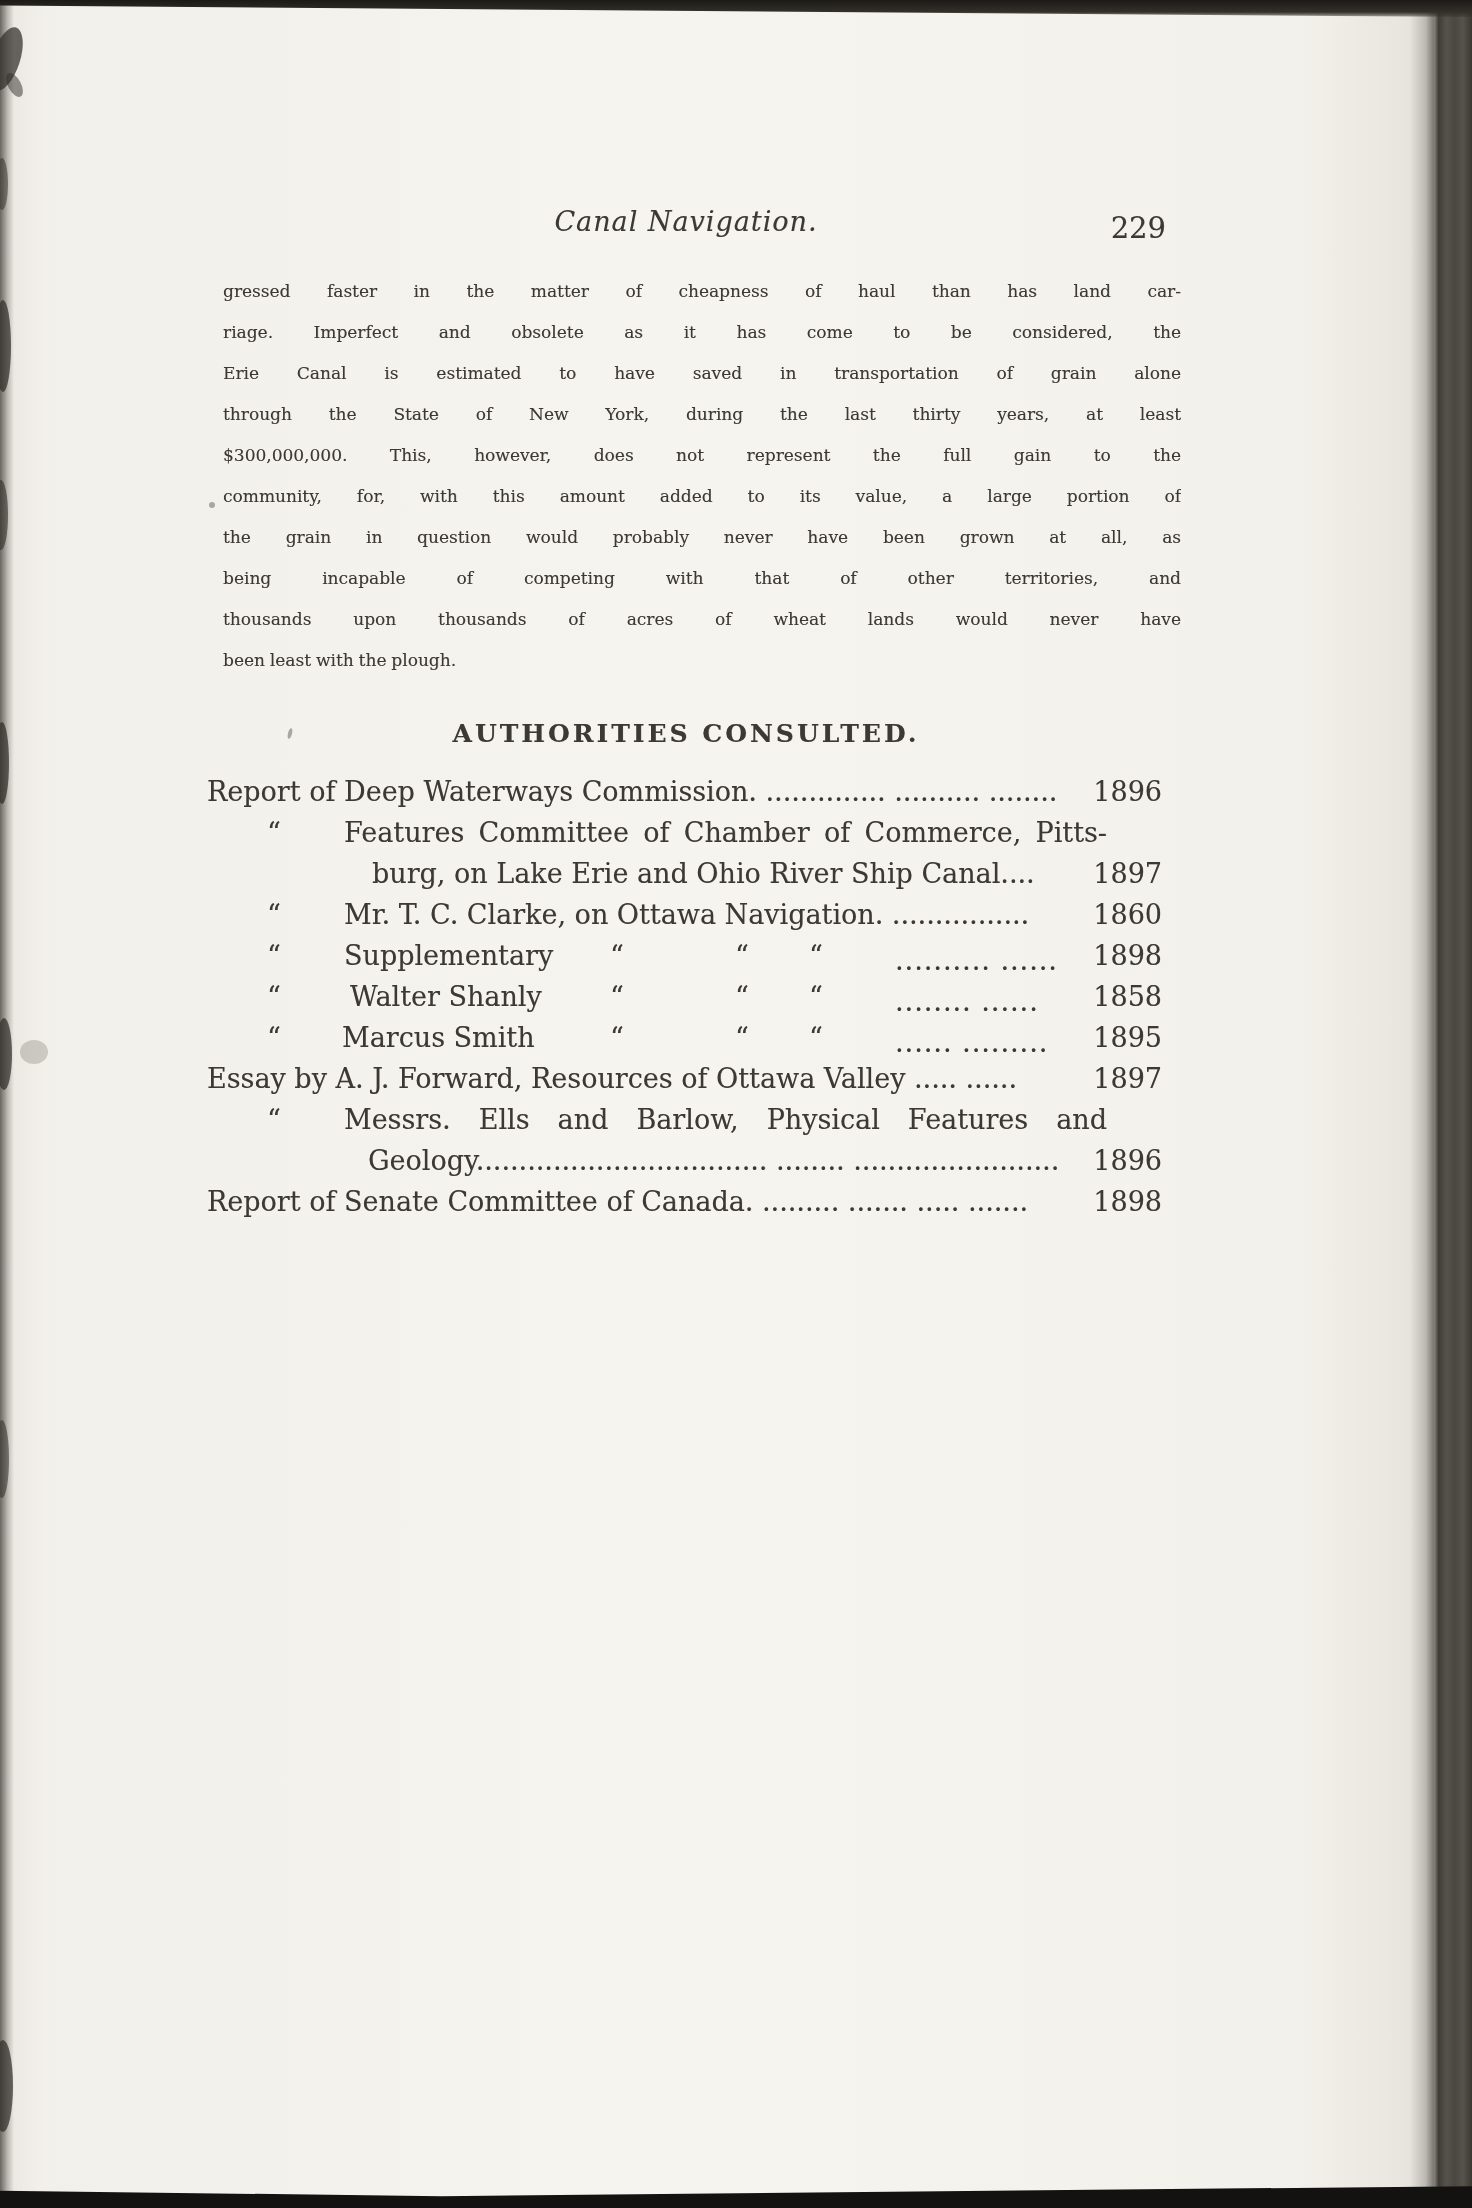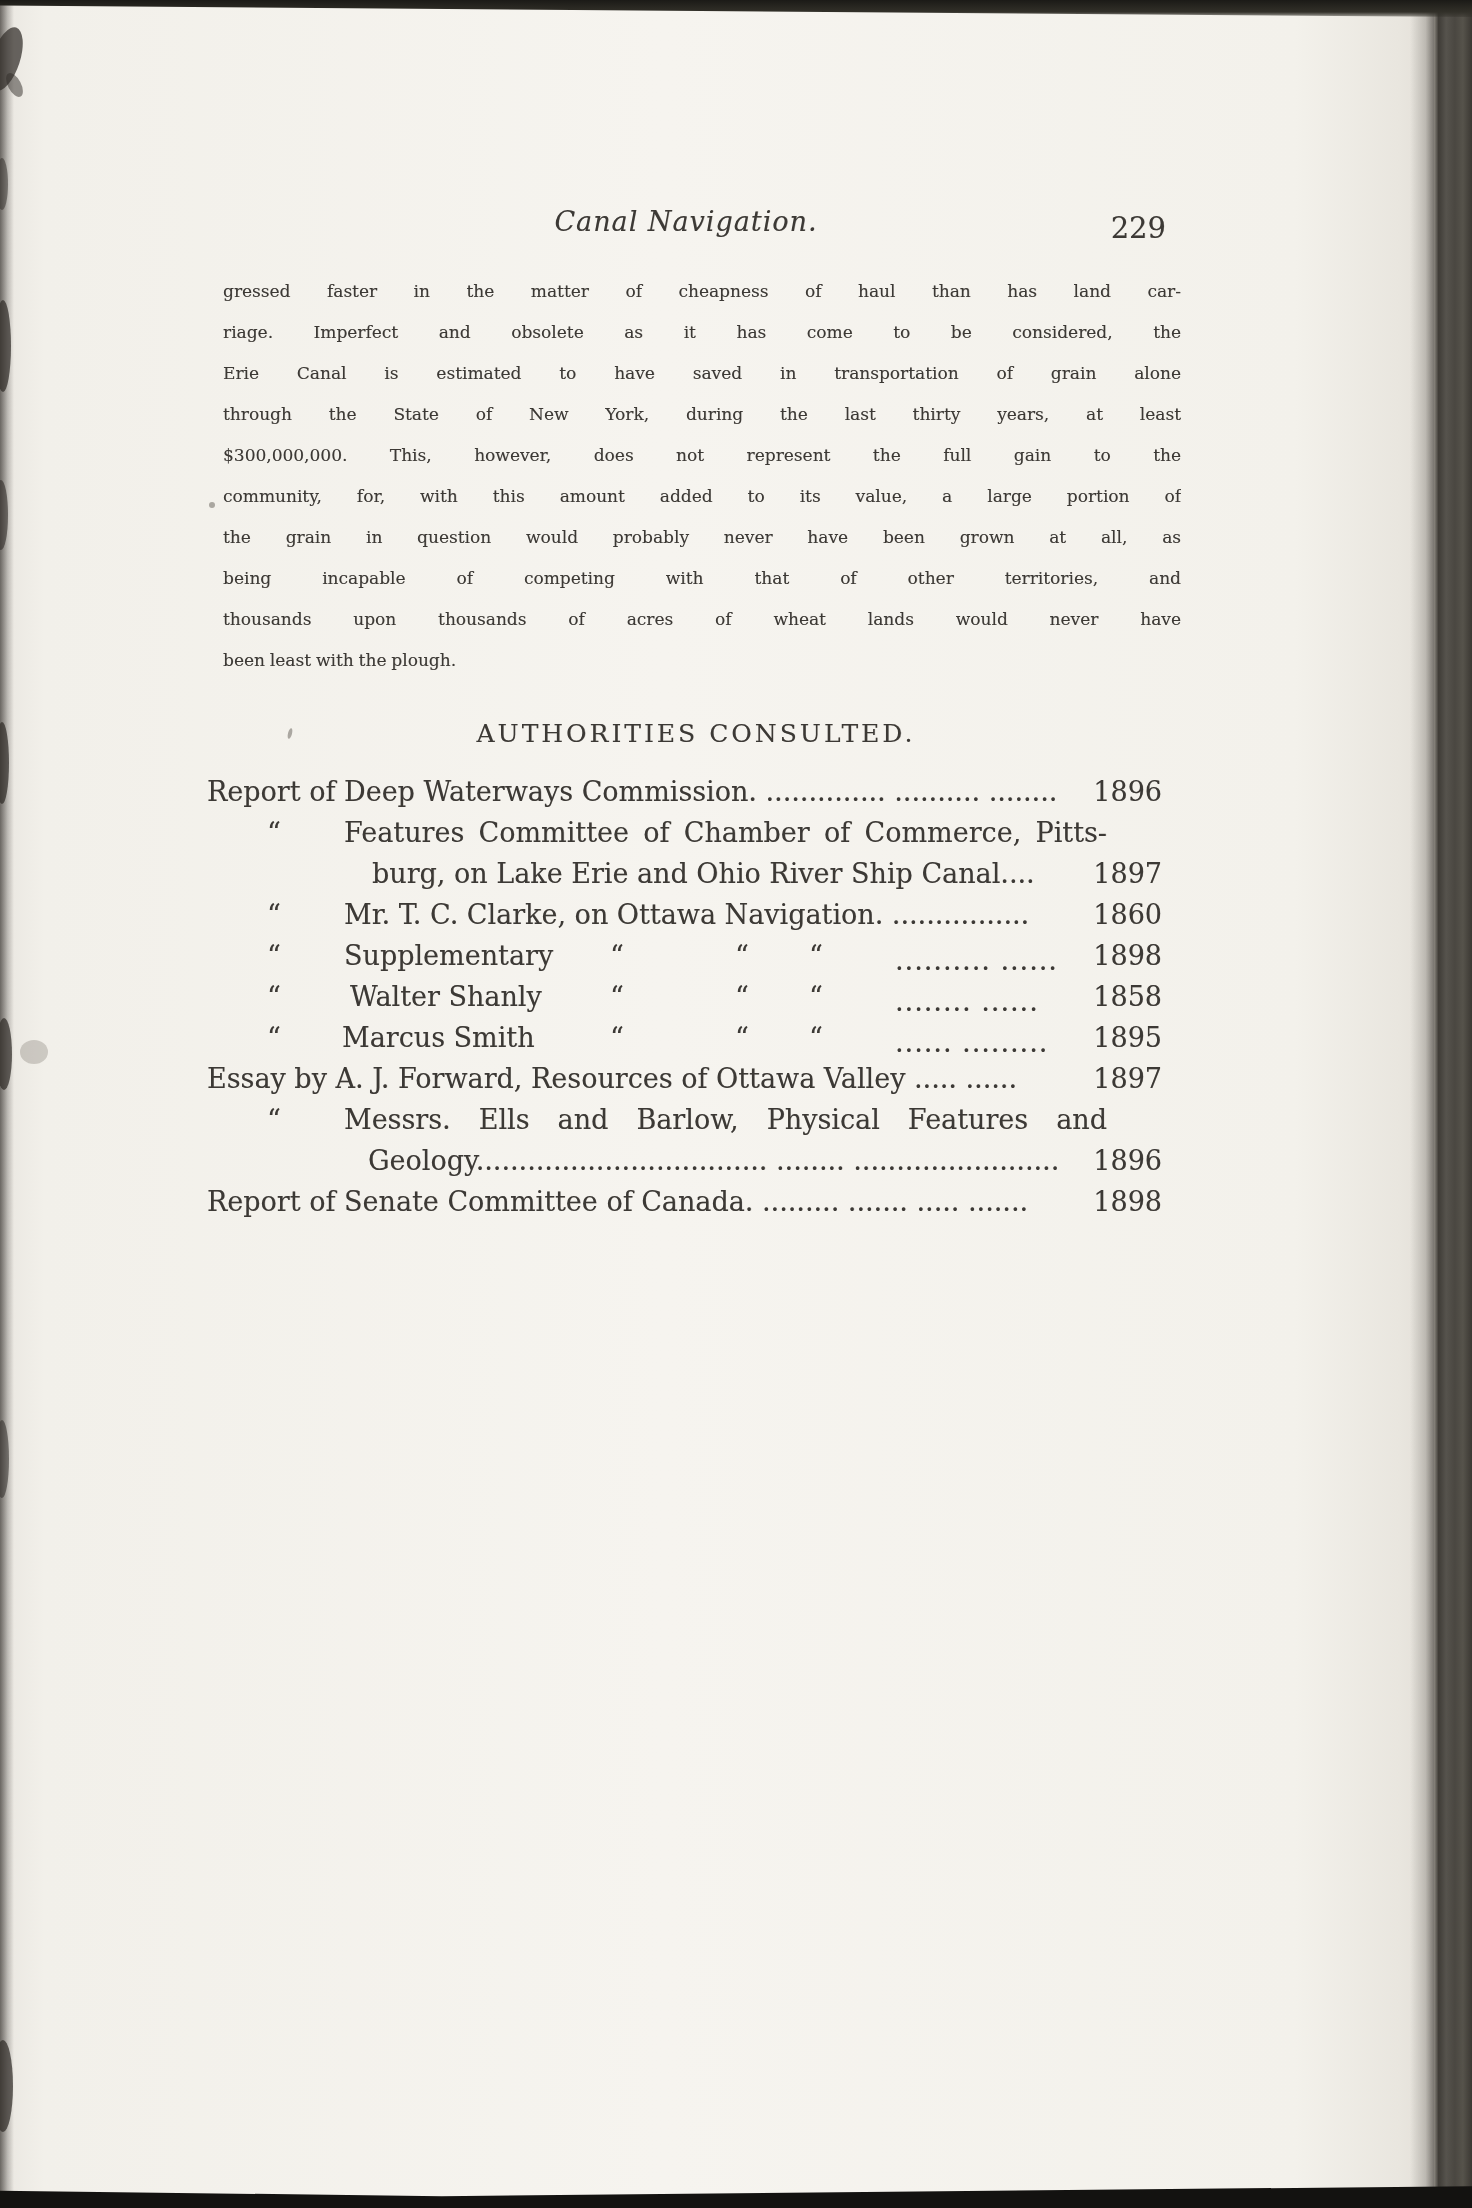--- a/index.html
+++ b/index.html
@@ -28,22 +28,22 @@
   .speck{position:absolute;border-radius:50%;background:rgba(70,64,58,0.42);}
   
   .running-head{position:absolute;top:206px;left:207px;width:958px;text-align:center;
     font-style:italic;font-size:27px;letter-spacing:1px;}
   .page-number{position:absolute;top:211px;left:1100px;width:66px;text-align:right;font-size:29px;}
   
   .para{position:absolute;top:271px;left:207px;width:958px;font-size:17px;line-height:41px;margin-left:16px;}
   .pline{height:41px;text-align:justify;text-align-last:justify;word-spacing:-0.5px;overflow:hidden;}
   .pline.last{text-align-last:left;}
   
-  .auth-heading{position:absolute;top:719px;left:217px;width:958px;text-align:center;
-    font-size:25px;letter-spacing:3px;}
+  .auth-heading{position:absolute;top:719px;left:207px;width:958px;text-align:center;
+    font-size:25px;letter-spacing:3px;font-weight:bold;}
   .auth-list{position:absolute;top:776px;left:207px;width:958px;font-size:27px;}
   .arow{position:relative;height:41px;}
   .arow span{white-space:pre;text-align:right;}
   .t0{position:absolute;left:0;}
   .t135{position:absolute;left:135px;}
   .t137{position:absolute;left:137px;}
   .t143{position:absolute;left:143px;}
   .t161{position:absolute;left:161px;}
   .t165{position:absolute;left:165px;}
   .justify137{position:absolute;left:137px;width:763px;text-align:justify;text-align-last:justify;}

